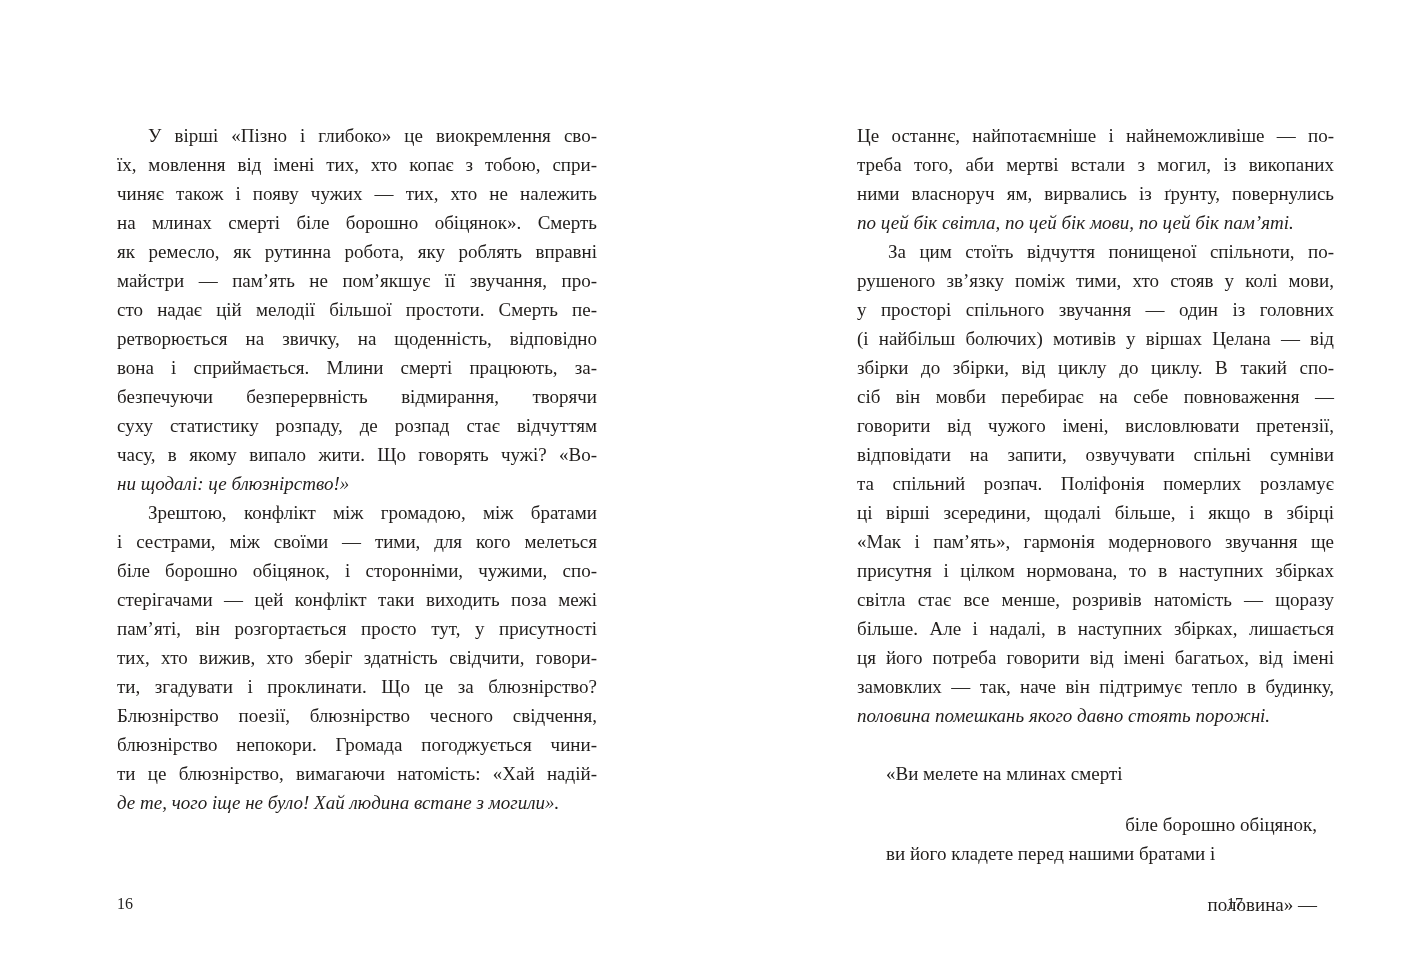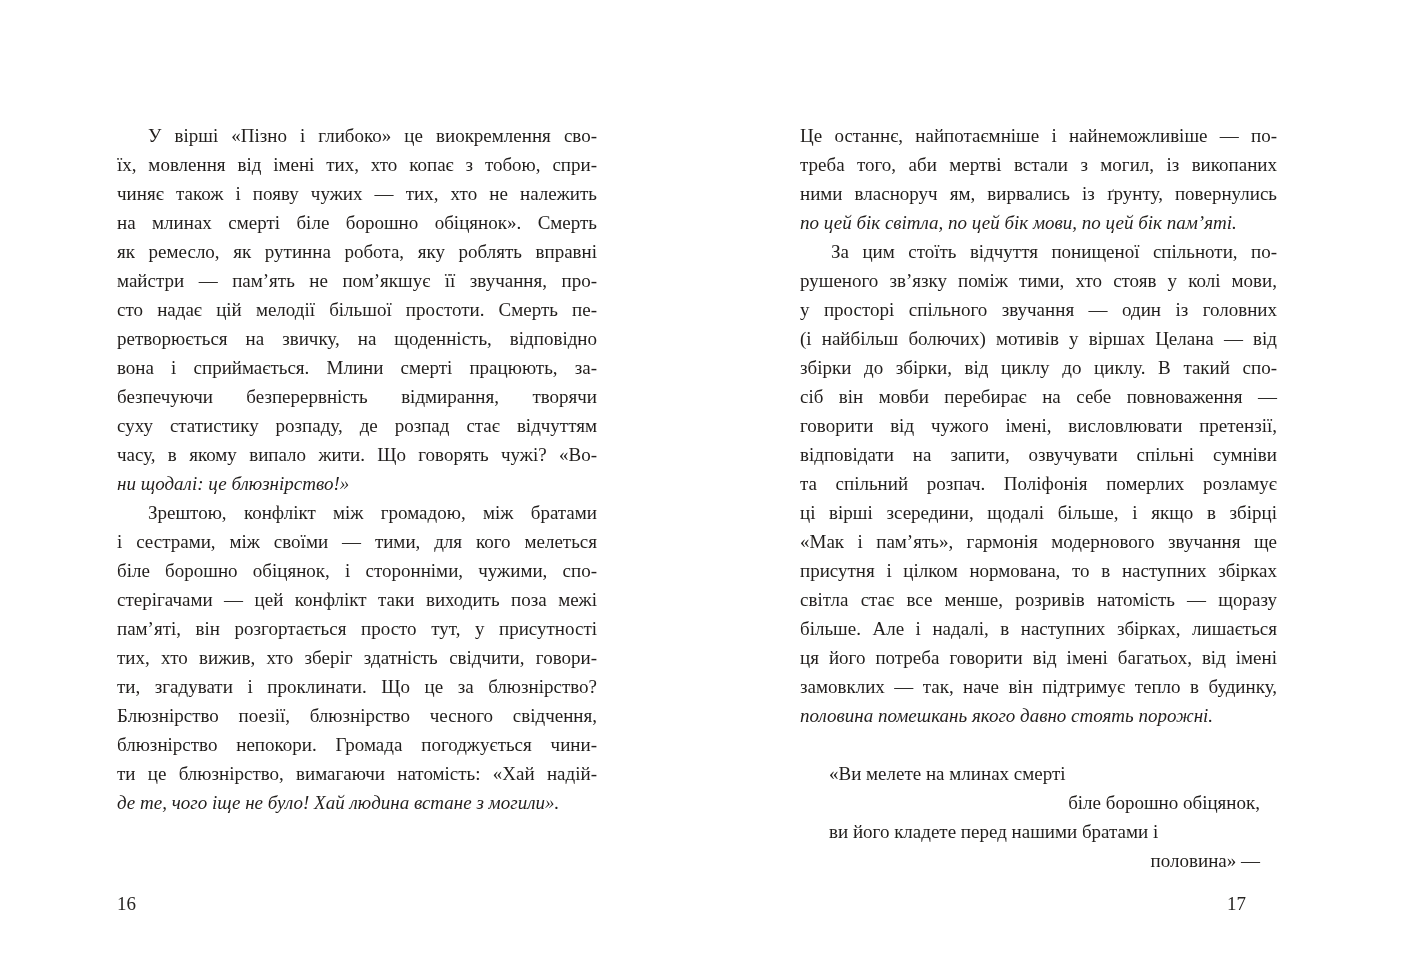--- a/index.html
+++ b/index.html
@@ -15,45 +15,46 @@
     font-family: "Liberation Serif", serif;
     color: #211e1c;
   }
   .page-column {
     position: absolute;
     top: 121px;
     font-size: 19px;
     line-height: 29px;
   }
   #left-page  { left: 117px; width: 480px; }
-  #right-page { left: 800px; width: 477px; }
+  #right-page { left: 857px; width: 477px; }
 
   .line {
     min-height: 29px;
     text-align: justify;
     text-align-last: justify;
     white-space: normal;
   }
   .line.indent { text-indent: 31px; }
   .line.last   { text-align-last: left; font-style: italic; }
   .line.blank  { height: 29px; }
   .line.quote-left {
     text-align: left;
     text-align-last: left;
     padding-left: 29px;
   }
   .line.quote-right {
     text-align: right;
     text-align-last: right;
     padding-right: 17px;
+    margin-top: 22px;
   }
   .page-number {
     position: absolute;
     top: 893px;
-    font-size: 19px;
+    font-size: 16px;
     line-height: 22px;
     color: #262422;
   }
   #page-number-left  { left: 117px; }
   #page-number-right { left: 1227px; }
 </style>
 </head>
 <body>
 
 <div id="left-page" class="page-column">

